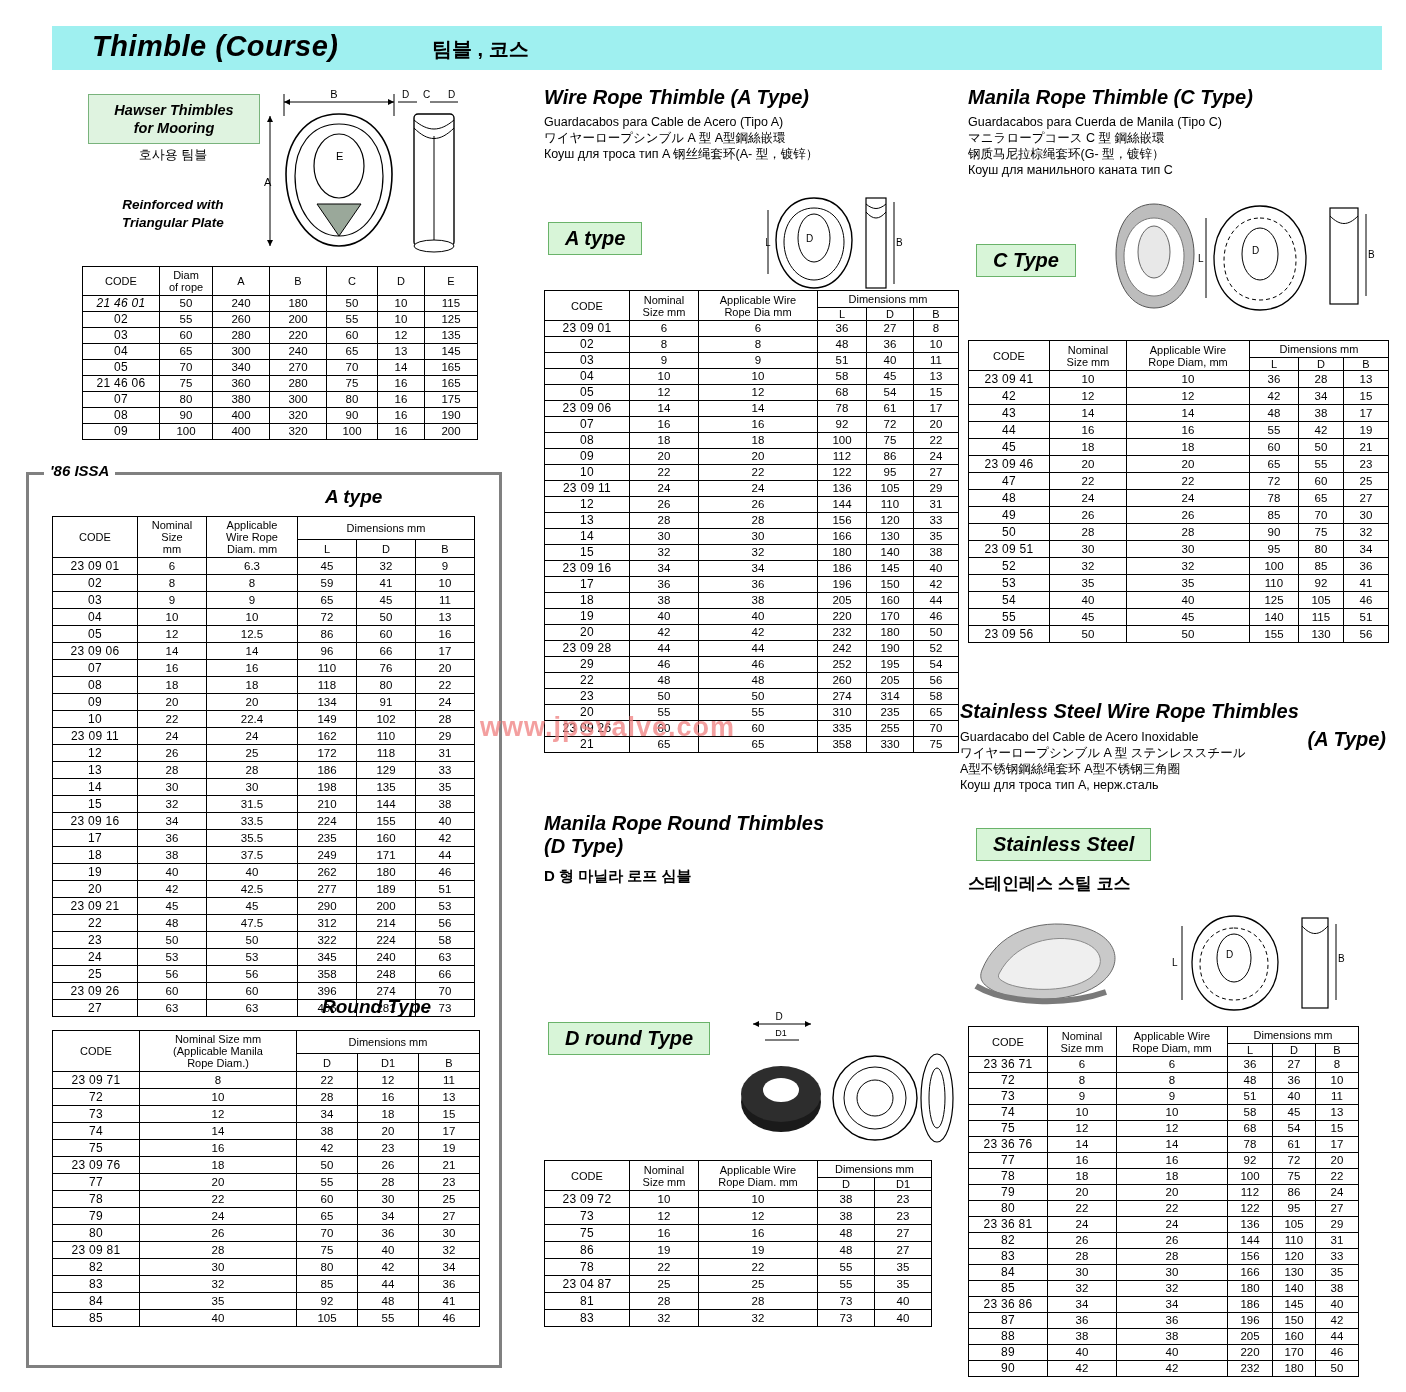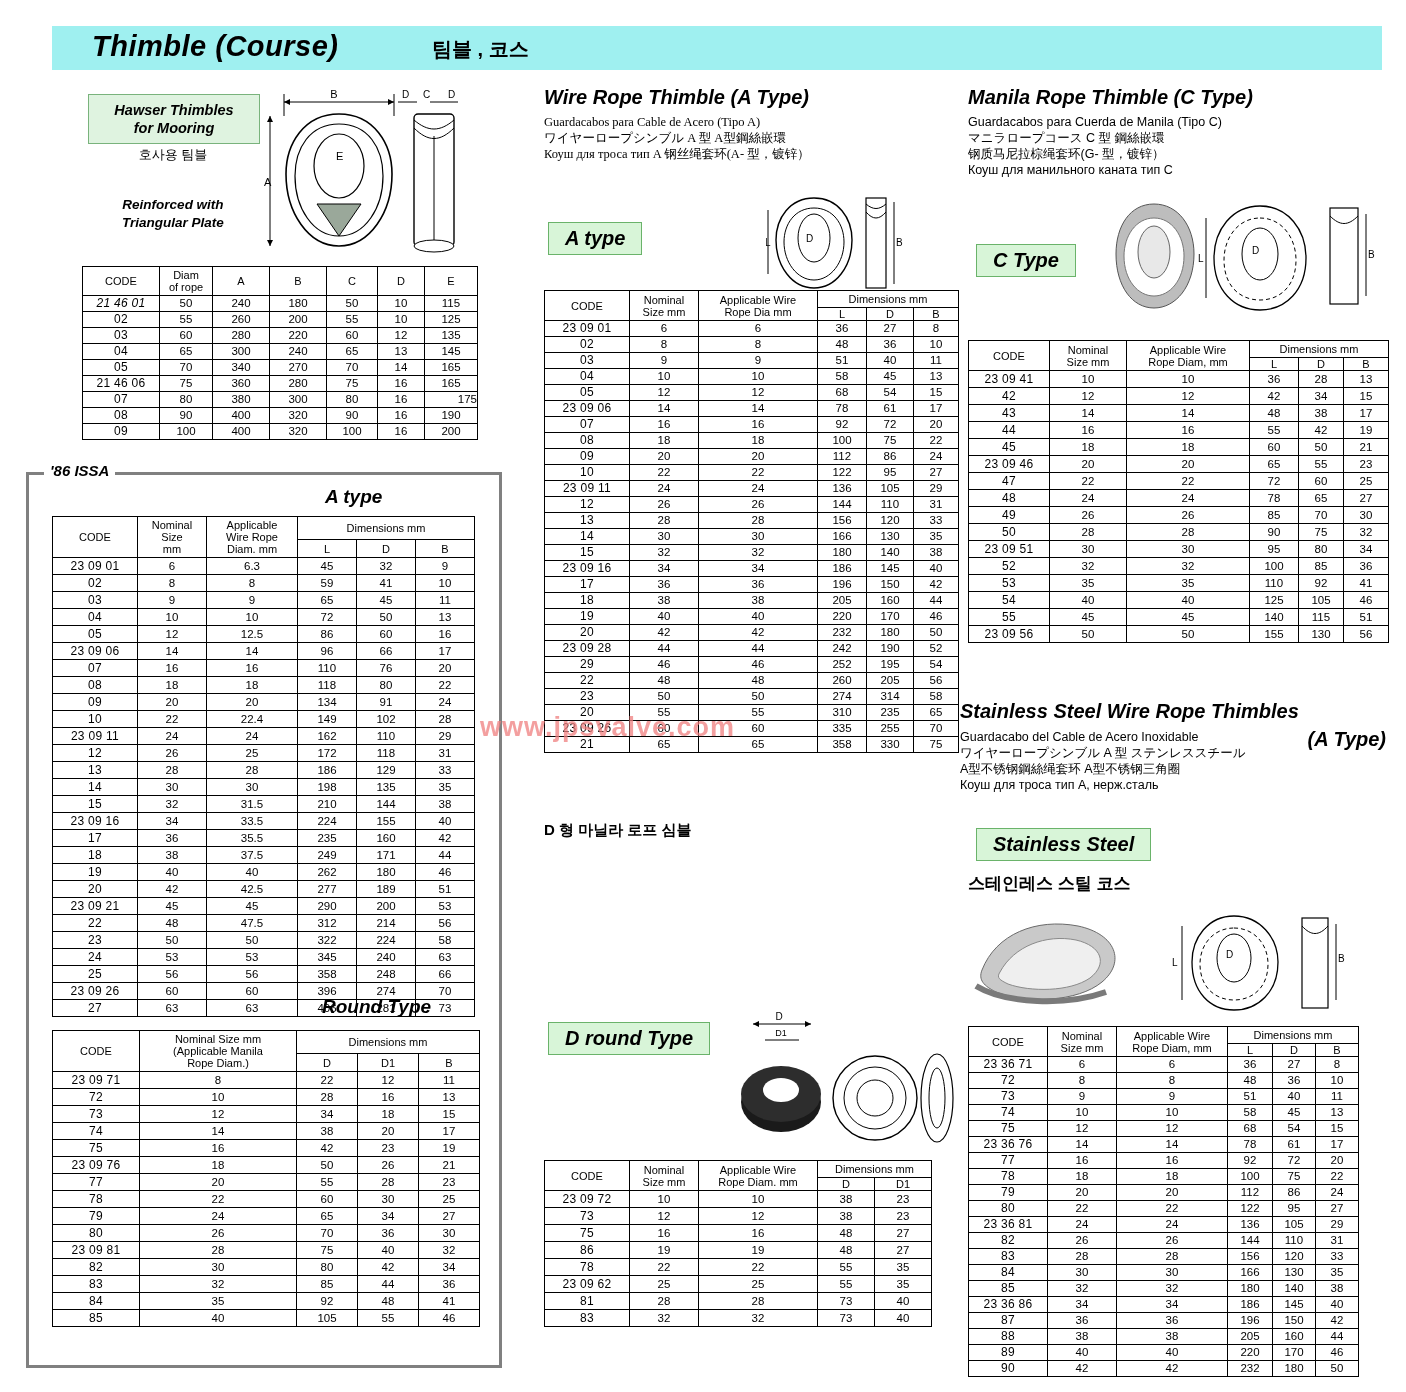--- a/index.html
+++ b/index.html
@@ -162,21 +162,21 @@
             <td style="height: 15px; line-height: 15px;">16</td>
             <td style="height: 15px; line-height: 15px;">165</td>
           </tr>
           <tr>
             <td class="code" style="height: 15px; line-height: 15px;">07</td>
             <td style="height: 15px; line-height: 15px;">80</td>
             <td style="height: 15px; line-height: 15px;">380</td>
             <td style="height: 15px; line-height: 15px;">300</td>
             <td style="height: 15px; line-height: 15px;">80</td>
             <td style="height: 15px; line-height: 15px;">16</td>
-            <td style="height: 15px; line-height: 15px; text-align: right;">175</td>
+            <td style="height: 15px; line-height: 15px;">175</td>
           </tr>
           <tr>
             <td class="code" style="height: 15px; line-height: 15px;">08</td>
             <td style="height: 15px; line-height: 15px;">90</td>
             <td style="height: 15px; line-height: 15px;">400</td>
             <td style="height: 15px; line-height: 15px;">320</td>
             <td style="height: 15px; line-height: 15px;">90</td>
             <td style="height: 15px; line-height: 15px;">16</td>
             <td style="height: 15px; line-height: 15px;">190</td>
           </tr>
@@ -555,21 +555,21 @@
             <td style="height: 16px; line-height: 16px;">105</td>
             <td style="height: 16px; line-height: 16px;">55</td>
             <td style="height: 16px; line-height: 16px;">46</td>
           </tr>
         </tbody>
       </table>
   </div>
 
   <div style="position:absolute;left:544px;top:86px;width:420px;">
     <div class="ttl">Wire Rope Thimble (A Type)</div>
-    <div class="sub" style="margin-top:5px;font-family:Liberation Serif, serif;" id="wire-lines">
+    <div class="sub" style="margin-top:5px;" id="wire-lines">
         <div>Guardacabos para Cable de Acero (Tipo A)</div>
         <div>ワイヤーロープシンブル A 型     A型鋼絲嵌環</div>
         <div>Коуш для троса тип A    钢丝绳套环(A- 型，镀锌）</div>
       </div>
   </div>
 
   <div style="position:absolute;left:548px;top:222px;">
     <span class="greenbox">A type</span>
   </div>
 
@@ -819,20 +819,24 @@
             <td style="height: 15px; line-height: 15px;">65</td>
             <td style="height: 15px; line-height: 15px;">358</td>
             <td style="height: 15px; line-height: 15px;">330</td>
             <td style="height: 15px; line-height: 15px;">75</td>
           </tr>
         </tbody>
       </table>
   </div>
 
   <div style="position:absolute;left:544px;top:812px;width:400px;">
+    <div class="ttl" id="manila-round-title">
+        <div>Manila Rope Round Thimbles</div>
+        <div>(D Type)</div>
+      </div>
     <div class="cjk" style="margin-top:10px;font-size:15px;font-weight:bold;">D 형 마닐라 로프 심블</div>
   </div>
 
   <div style="position:absolute;left:548px;top:1022px;">
     <span class="greenbox">D round Type</span>
   </div>
 
   <div style="position:absolute;left:735px;top:1010px;">
     <svg width="225" height="150" viewBox="0 0 225 150">
       <line x1="18" y1="14" x2="76" y2="14" stroke="#000"></line>
@@ -896,21 +900,21 @@
             <td style="height: 16px; line-height: 16px;">27</td>
           </tr>
           <tr>
             <td class="code" style="height: 16px; line-height: 16px;">78</td>
             <td style="height: 16px; line-height: 16px;">22</td>
             <td style="height: 16px; line-height: 16px;">22</td>
             <td style="height: 16px; line-height: 16px;">55</td>
             <td style="height: 16px; line-height: 16px;">35</td>
           </tr>
           <tr class="grpgap">
-            <td class="code" style="height: 16px; line-height: 16px;">23 09 62</td>
+            <td class="code" style="height: 16px; line-height: 16px;">23 04 87</td>
             <td style="height: 16px; line-height: 16px;">25</td>
             <td style="height: 16px; line-height: 16px;">25</td>
             <td style="height: 16px; line-height: 16px;">55</td>
             <td style="height: 16px; line-height: 16px;">35</td>
           </tr>
           <tr>
             <td class="code" style="height: 16px; line-height: 16px;">81</td>
             <td style="height: 16px; line-height: 16px;">28</td>
             <td style="height: 16px; line-height: 16px;">28</td>
             <td style="height: 16px; line-height: 16px;">73</td>

